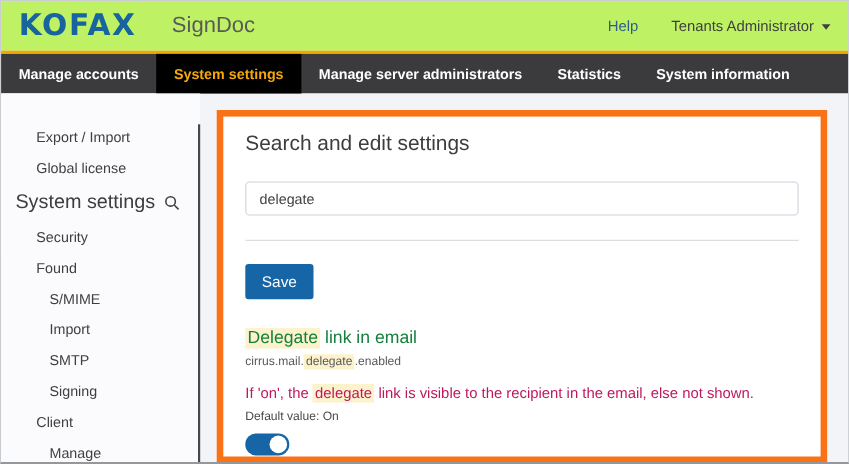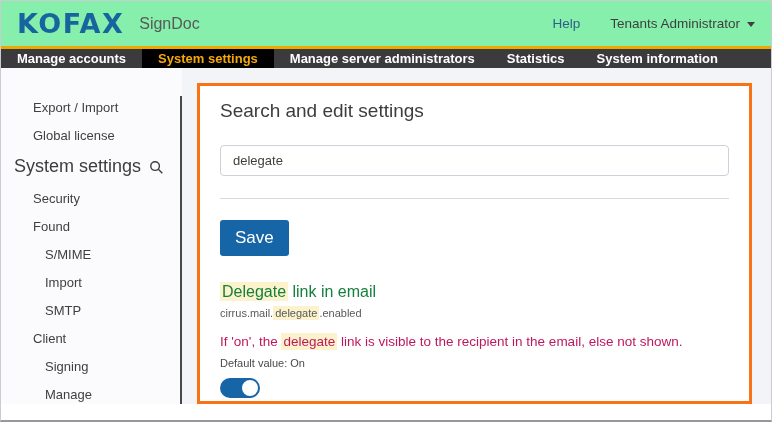--- a/index.html
+++ b/index.html
@@ -6,43 +6,43 @@
   body { background:#fff; font-family:"Liberation Sans", sans-serif; }
 
   .screen {
     width:772px; height:422px;
     border:1px solid #c9ccd1; border-bottom:2px solid #94979b;
     background:#fff; overflow:hidden;
   }
 
   
   .topbar {
-    height:45px; background:#86efac;
+    height:45px; background:#bef264;
     display:flex; align-items:center; justify-content:space-between;
     padding:0 16px;
   }
   .brand { display:flex; align-items:center; }
   .logo {
     font-size:27px; font-weight:800; color:#17649e;
     letter-spacing:1.5px; font-family:"DejaVu Sans", sans-serif;
   }
-  .product { font-size:16px; color:#595959; margin-left:15px; }
+  .product { font-size:20px; color:#595959; margin-left:32px; }
   .top-right { display:flex; align-items:center; }
   .help-link { color:#2d5f8a; font-size:13.5px; margin-right:30px; cursor:pointer; text-decoration:none; }
   .user-menu { color:#3f3f3f; font-size:13.5px; cursor:pointer; display:flex; align-items:center; }
   .caret {
     display:inline-block; margin-left:7px; margin-top:1px;
     width:0; height:0;
     border-left:4px solid transparent; border-right:4px solid transparent;
     border-top:5px solid #3f3f3f;
   }
 
   
   .gold-stripe { height:3px; background:#eca900; }
-  .mainnav { height:19px; background:#3b3b3d; display:flex; align-items:stretch; }
+  .mainnav { height:36px; background:#3b3b3d; display:flex; align-items:stretch; }
   .nav-item {
     color:#ffffff; font-size:13px; font-weight:700;
     padding:0 16px; display:flex; align-items:center; cursor:pointer;
     white-space:nowrap;
   }
   .nav-item.active { background:#000000; color:#f6a80b; }
 
   
   .content { display:flex; background:#f3f4f7; height:336px; }
 
@@ -60,21 +60,21 @@
   .lvl1 { padding-left:32px; }
   .lvl2 { padding-left:44px; }
   .sb-header {
     font-size:18px; color:#3d3d3d; padding-left:13px;
     margin:1px 0 14px; display:flex; align-items:center; cursor:pointer;
   }
   .sb-header .search-icon { margin-left:8px; margin-top:2px; }
 
   
   .card {
-    flex:1; background:#fff; border:3px solid #f97316;
+    flex:1; background:#fff; border:6px solid #f97316;
     margin:15px 19px 0 15px; padding:14px 20px 20px;
     min-height:321px;
   }
   .card-title { font-size:19px; font-weight:400; color:#3d3d3d; margin-bottom:23px; }
   .search-input {
     width:100%; height:31px;
     border:1px solid #ccd1d9; border-radius:4px;
     padding:0 12px; font-size:13px; color:#3f3f3f;
     font-family:"Liberation Sans", sans-serif;
     margin-bottom:22px; outline:none; display:block;
@@ -86,21 +86,21 @@
   .info-icon {
     width:14px; height:14px; border-radius:50%;
     background:#222d3d; color:#fff;
     font-size:10px; font-weight:700; font-style:italic;
     display:inline-flex; align-items:center; justify-content:center;
     margin-left:9px; cursor:pointer; line-height:1;
   }
   .rule { border:none; border-top:1px solid #d8dade; margin:0 0 21px; }
   .save-btn {
     background:#1565a7; color:#fff; border:none; border-radius:3px;
-    font-size:17px; font-family:"Liberation Sans", sans-serif;
+    font-size:14px; font-family:"Liberation Sans", sans-serif;
     padding:8px 15px; margin-bottom:27px; cursor:pointer; display:inline-block;
   }
   .setting-title { font-size:16px; color:#15803d; margin-bottom:6px; cursor:pointer; }
   mark.hl { background:#fcf3cd; color:inherit; padding:1px 2px; }
   .setting-key { font-size:11px; color:#58595b; margin-bottom:15px; }
   .setting-desc { font-size:13.5px; color:#be185d; margin-bottom:8px; }
   .setting-default { font-size:11px; color:#4a4a4a; margin-bottom:9px; }
   .toggle {
     width:40px; height:20px; border-radius:10px; background:#1565a7;
     position:relative; cursor:pointer;
@@ -149,22 +149,22 @@
         <svg class="search-icon" width="15" height="15" viewBox="0 0 16 16">
           <circle cx="6.5" cy="6.5" r="4.6" fill="none" stroke="#3d3d3d" stroke-width="1.5"></circle>
           <line x1="10.2" y1="10.2" x2="14.2" y2="14.2" stroke="#3d3d3d" stroke-width="1.5"></line>
         </svg>
       </div>
       <div class="sb-item lvl1">Security</div>
       <div class="sb-item lvl1">Found</div>
       <div class="sb-item lvl2">S/MIME</div>
       <div class="sb-item lvl2">Import</div>
       <div class="sb-item lvl2">SMTP</div>
+      <div class="sb-item lvl2">Signing</div>
       <div class="sb-item lvl1">Client</div>
-      <div class="sb-item lvl2">Signing</div>
       <div class="sb-item lvl2">Manage</div>
       <div class="sidebar-divider"></div>
     </aside>
 
     <main class="card">
       <h1 class="card-title">Search and edit settings</h1>
 
       <input class="search-input" type="text" value="delegate" style="">
 
 

